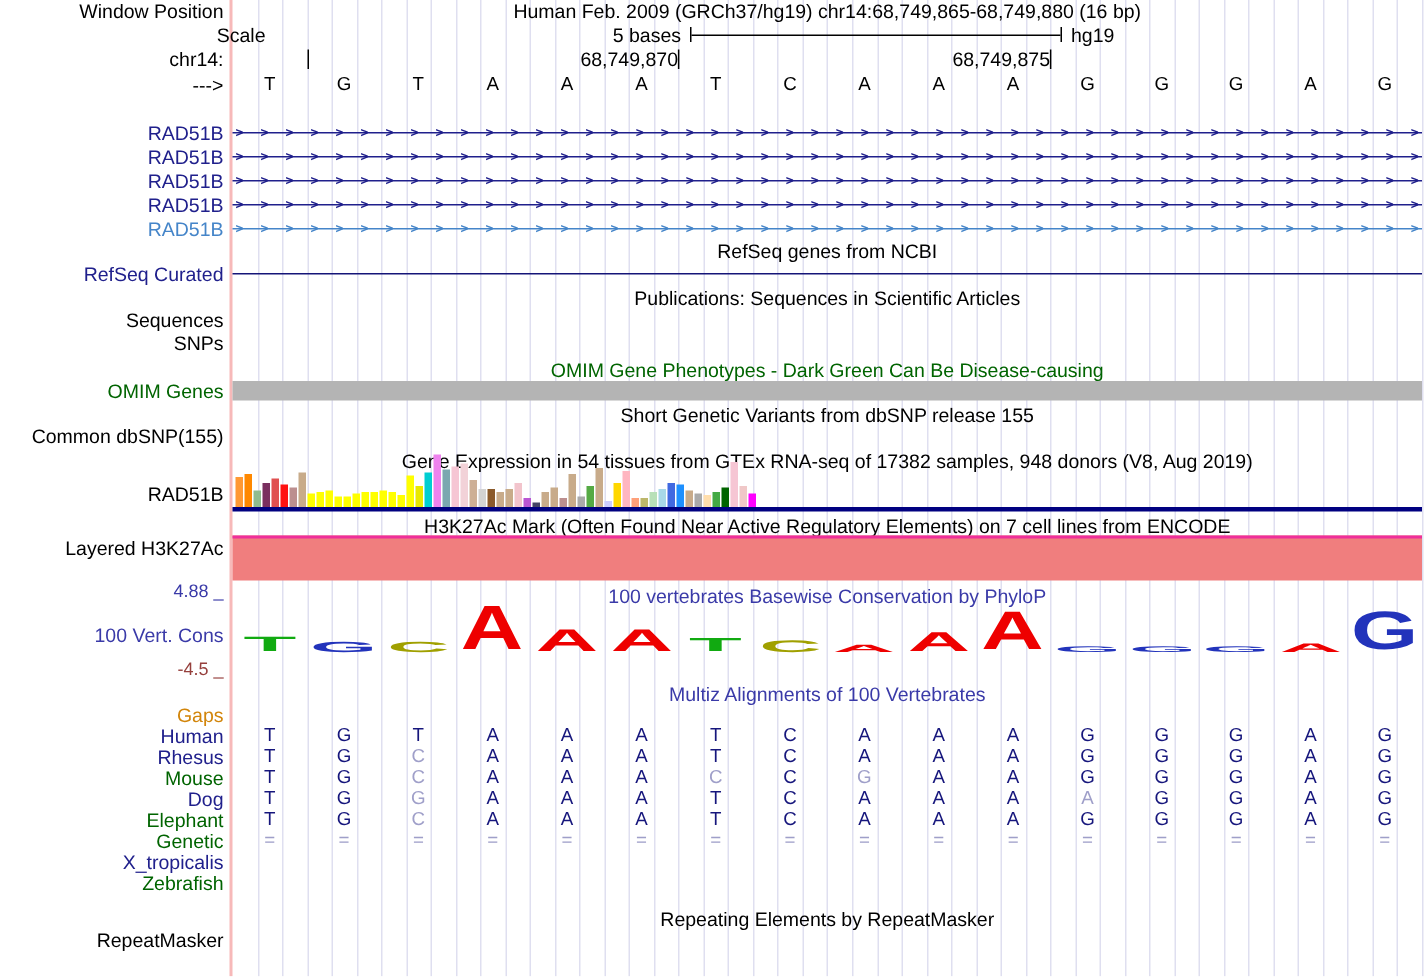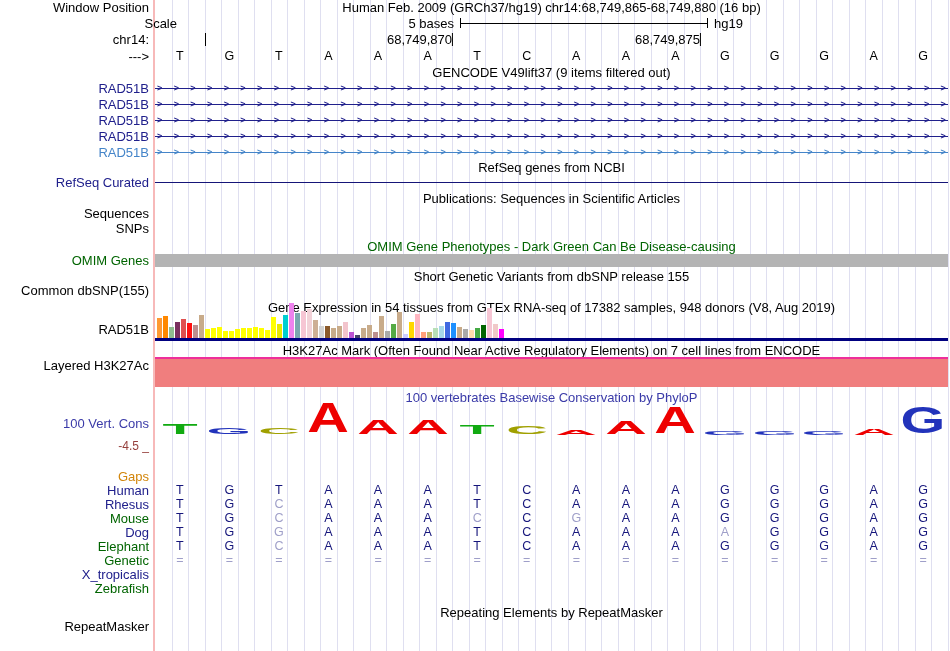--- a/index.html
+++ b/index.html
@@ -139,21 +139,20 @@
           <div class="scell">A</div>
           <div class="scell">G</div>
           <div class="scell">G</div>
           <div class="scell">G</div>
           <div class="scell">A</div>
           <div class="scell">G</div>
         </div>
       </div>
   </div>
 
-  <div class="ctitle" style="top:66px;">GENCODE V49lift37 (9 items filtered out)</div>
   <div id="generows">
       <div class="row" style="top: 82px;">
         <div class="lab navy">RAD51B</div>
         <div class="trk navy">
           <div class="gline"></div>
           <div class="arrows">
             <span>&gt;</span>
             <span>&gt;</span>
             <span>&gt;</span>
             <span>&gt;</span>
@@ -526,20 +525,23 @@
       </div>
   </div>
   <div class="gtexbase"></div>
 
   <div class="ctitle" style="top:344px;">H3K27Ac Mark (Often Found Near Active Regulatory Elements) on 7 cell lines from ENCODE</div>
   <div class="row" style="top:359px;height:26px;">
     <div class="lab">Layered H3K27Ac</div>
   </div>
   <div class="h3k"></div>
 
+  <div class="row" style="top:388px;">
+    <div class="lab titleblue small">4.88 _</div>
+  </div>
   <div class="ctitle titleblue" style="top:391px;">100 vertebrates Basewise Conservation by PhyloP</div>
   <div class="row" style="top:417px;">
     <div class="lab titleblue">100 Vert. Cons</div>
   </div>
   <div class="row" style="top:440px;">
     <div class="lab maroon small">-4.5 _</div>
   </div>
   <div class="logo" id="conslogo">
       <div class="lcell" style="left: 0px; width: 49.5625px;">
         <div class="lg" style="color: rgb(17, 170, 17); transform: scale(1.8, 0.435);">T</div>
@@ -584,20 +586,21 @@
         <div class="lg" style="color: rgb(34, 51, 187); transform: scale(1.8, 0.174);">G</div>
       </div>
       <div class="lcell" style="left: 693.875px; width: 49.5625px;">
         <div class="lg" style="color: rgb(238, 0, 0); transform: scale(1.8, 0.261);">A</div>
       </div>
       <div class="lcell" style="left: 743.438px; width: 49.5625px;">
         <div class="lg" style="color: rgb(34, 51, 187); transform: scale(1.8, 1.13);">G</div>
       </div>
     </div>
 
+  <div class="ctitle titleblue" style="top:456px;">Multiz Alignments of 100 Vertebrates</div>
   <div id="multizrows">
       <div class="row" style="top: 470px;">
         <div class="lab orange">Gaps</div>
       </div>
       <div class="row" style="top: 484px; text-decoration: underline;">
         <div class="lab navy">Human</div>
         <div class="trk">
           <div class="acells">
             <div class="ac aln">T</div>
             <div class="ac aln">G</div>

